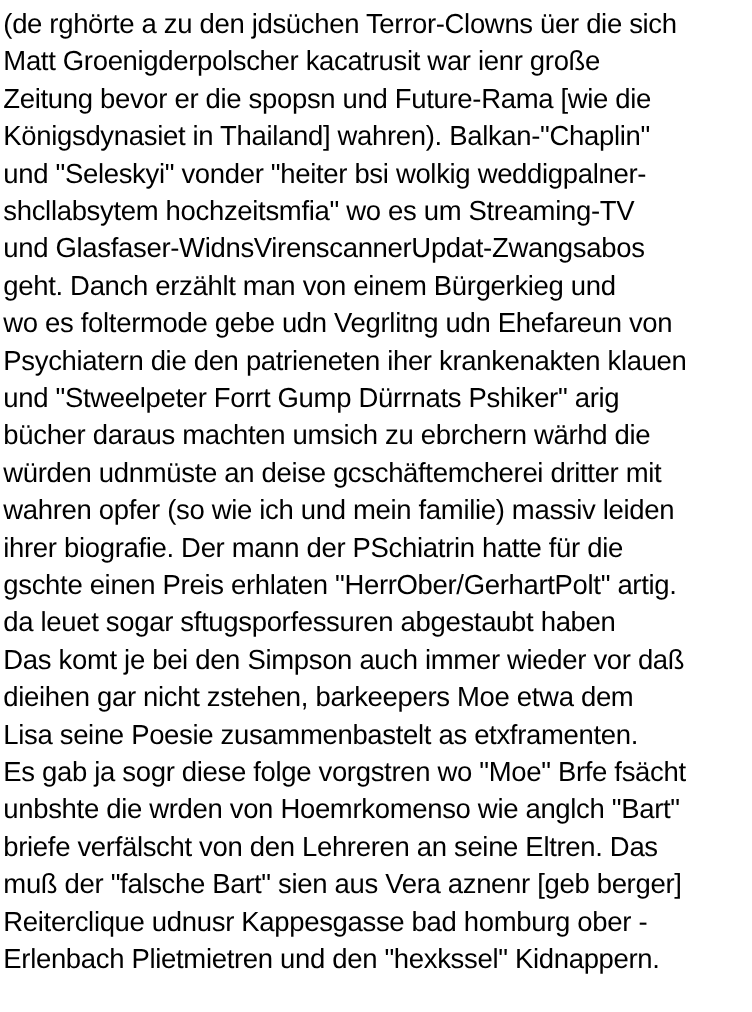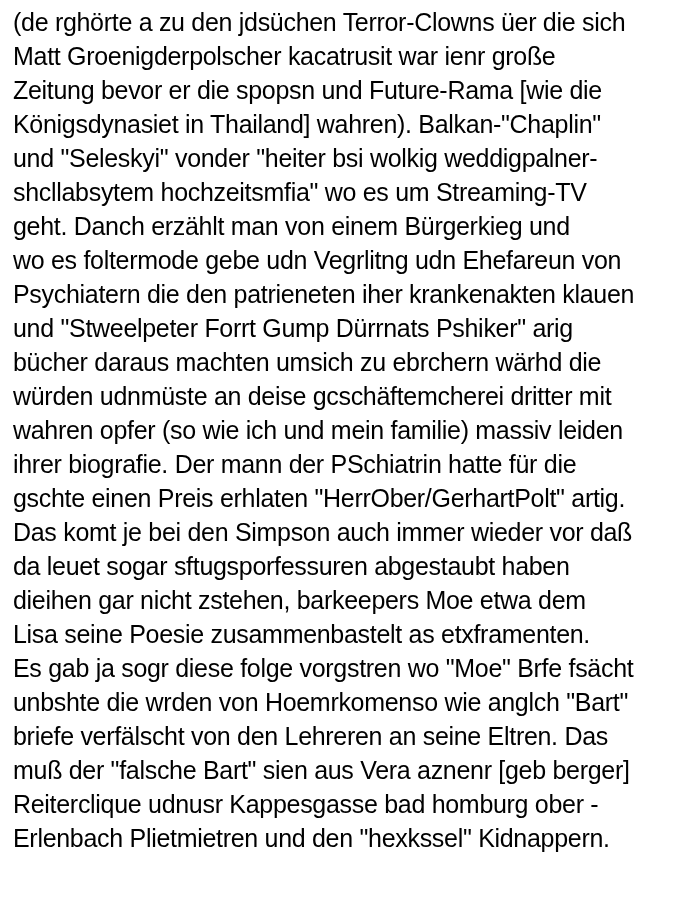--- a/index.html
+++ b/index.html
@@ -4,21 +4,21 @@
 <style>
   html, body {
     margin: 0;
     padding: 0;
     background: #ffffff;
   }
   .page {
     width: 684px;
     height: 920px;
     box-sizing: border-box;
-    padding: 5px 2px 0 13px;
+    padding: 5px 2px 0 3px;
     background: #ffffff;
     overflow: hidden;
   }
   .text-block {
     font-family: "Liberation Sans", "DejaVu Sans", sans-serif;
     font-size: 25px;
     line-height: 34px;
     color: #000000;
     letter-spacing: -0.3px;
   }
@@ -30,31 +30,32 @@
 <body>
 
 <div class="page">
   <div class="text-block">
       <div>(de rghörte a zu den jdsüchen Terror-Clowns üer die sich</div>
       <div>Matt Groenigderpolscher kacatrusit war ienr große</div>
       <div>Zeitung bevor er die spopsn und Future-Rama [wie die</div>
       <div>Königsdynasiet in Thailand] wahren). Balkan-"Chaplin"</div>
       <div>und "Seleskyi" vonder "heiter bsi wolkig weddigpalner-</div>
       <div>shcllabsytem hochzeitsmfia" wo es um Streaming-TV</div>
+      <div>und Glasfaser-WidnsVirenscannerUpdat-Zwangsabos</div>
       <div>geht. Danch erzählt man von einem Bürgerkieg und</div>
       <div>wo es foltermode gebe udn Vegrlitng udn Ehefareun von</div>
       <div>Psychiatern die den patrieneten iher krankenakten klauen</div>
       <div>und "Stweelpeter Forrt Gump Dürrnats Pshiker" arig</div>
       <div>bücher daraus machten umsich zu ebrchern wärhd die</div>
       <div>würden udnmüste an deise gcschäftemcherei dritter mit</div>
       <div>wahren opfer (so wie ich und mein familie) massiv leiden</div>
       <div>ihrer biografie. Der mann der PSchiatrin hatte für die</div>
       <div>gschte einen Preis erhlaten "HerrOber/GerhartPolt" artig.</div>
+      <div>da leuet sogar sftugsporfessuren abgestaubt haben</div>
       <div>Das komt je bei den Simpson auch immer wieder vor daß</div>
-      <div>da leuet sogar sftugsporfessuren abgestaubt haben</div>
       <div>dieihen gar nicht zstehen, barkeepers Moe etwa dem</div>
       <div>Lisa seine Poesie zusammenbastelt as etxframenten.</div>
       <div>Es gab ja sogr diese folge vorgstren wo "Moe" Brfe fsächt</div>
       <div>unbshte die wrden von Hoemrkomenso wie anglch "Bart"</div>
       <div>briefe verfälscht von den Lehreren an seine Eltren. Das</div>
       <div>muß der "falsche Bart" sien aus Vera aznenr [geb berger]</div>
       <div>Reiterclique udnusr Kappesgasse bad homburg ober -</div>
       <div>Erlenbach Plietmietren und den "hexkssel" Kidnappern.</div>
     </div>
 </div>

